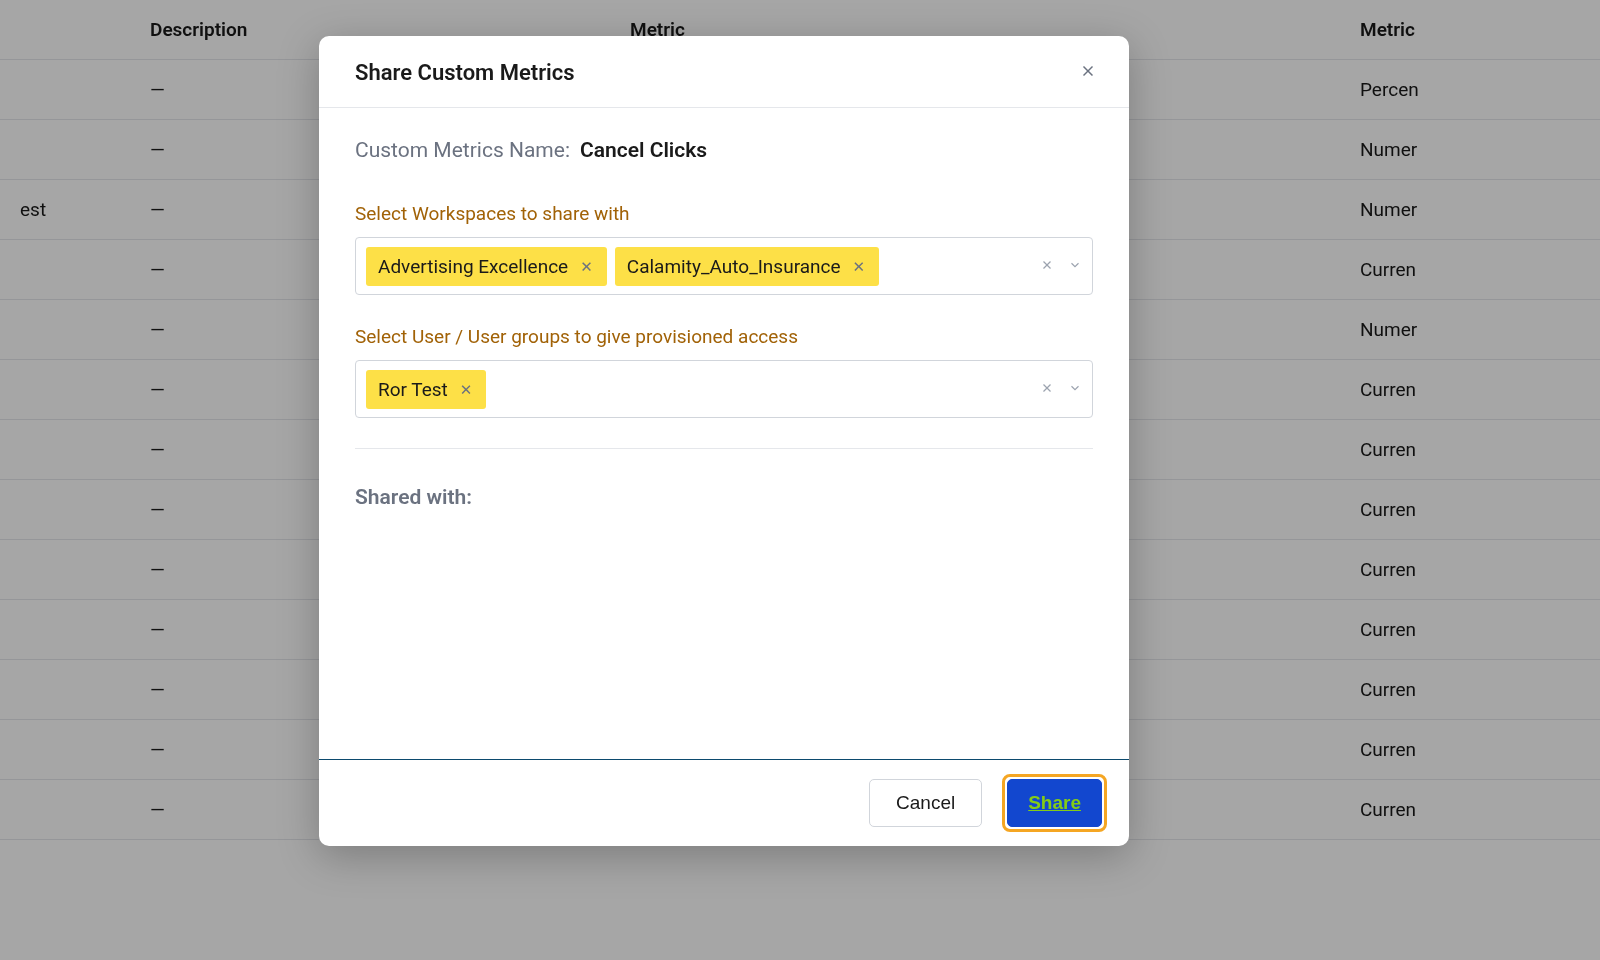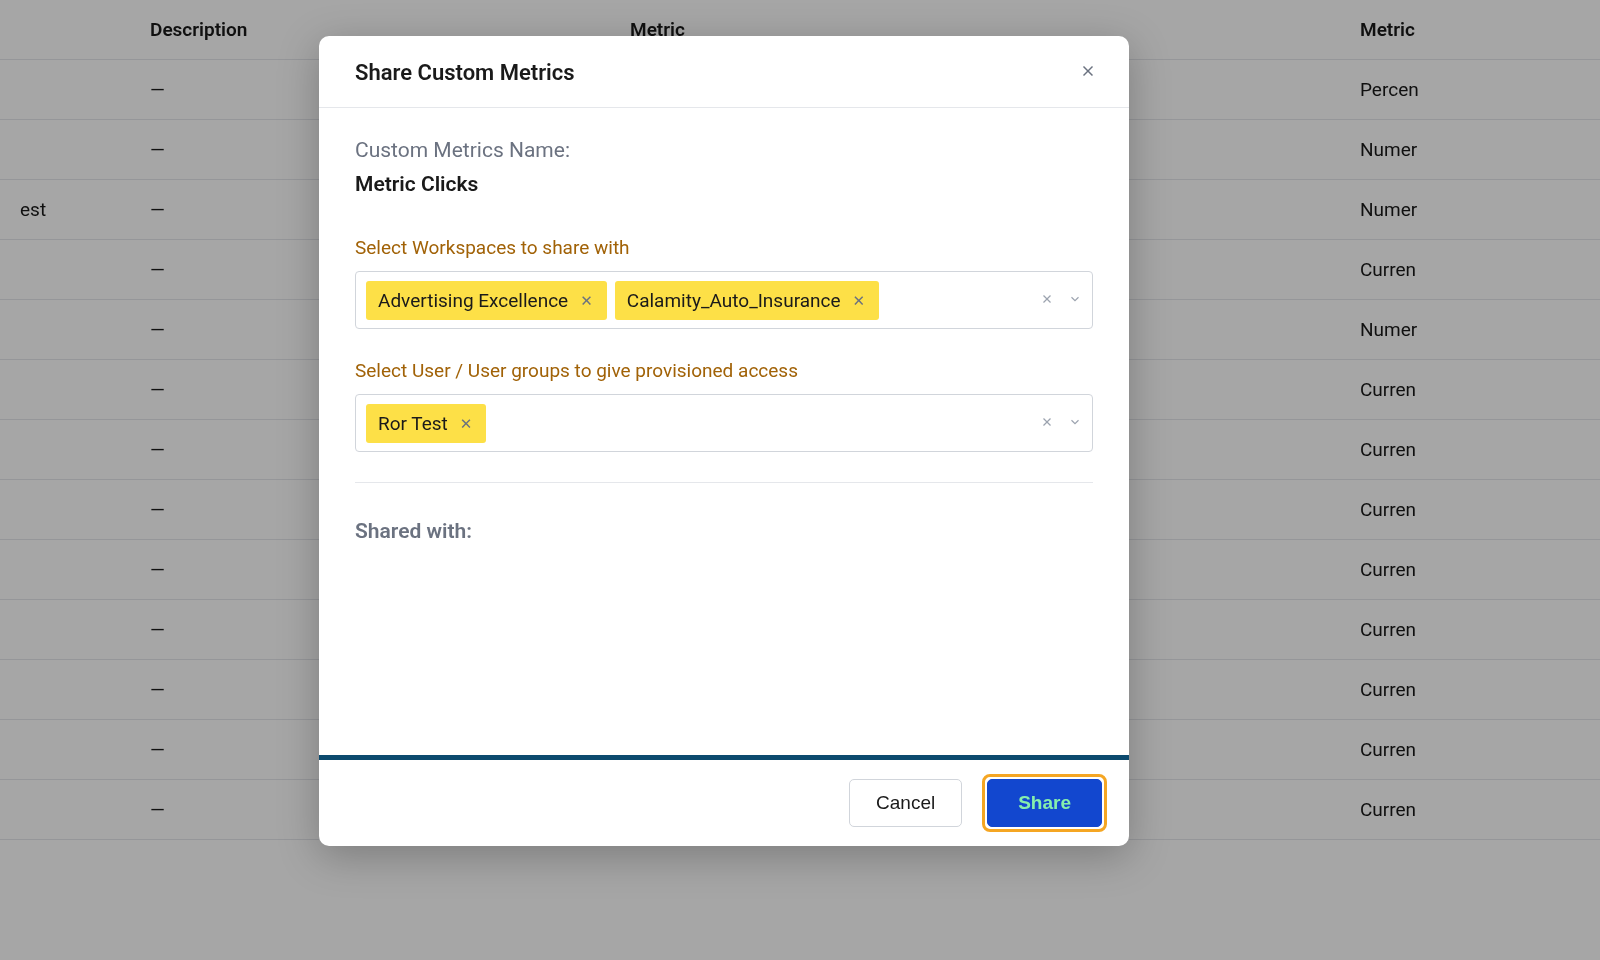--- a/index.html
+++ b/index.html
@@ -100,21 +100,20 @@
       flex: 1;
       overflow-y: auto;
       padding: 30px 36px 10px 36px;
     }
 
     .name-row {
       display: flex;
       align-items: flex-start;
       gap: 10px;
       margin-bottom: 40px;
-      flex-direction: column;
     }
     .name-label {
       font-size: 21px;
       color: #6b7280;
     }
     .name-value {
       font-size: 21px;
       font-weight: 600;
       color: #1a1a1a;
     }
@@ -209,21 +208,21 @@
       margin-bottom: 14px;
     }
     .summary-value {
       font-size: 20px;
       font-weight: 600;
       color: #1a1a1a;
       margin-bottom: 30px;
     }
 
     .modal-footer {
-      border-top: 5px solid #0c4a6e;
+      border-top: 1px solid #0c4a6e;
       padding: 14px 22px;
       display: flex;
       justify-content: flex-end;
       gap: 20px;
       align-items: center;
     }
     .btn {
       font-size: 19px;
       padding: 12px 26px;
       border-radius: 5px;
@@ -236,23 +235,24 @@
       color: #1a1a1a;
     }
     .btn-primary-wrap {
       border: 3px solid #f5a623;
       padding: 2px;
       border-radius: 8px;
     }
     .btn-primary {
       background: #1247cf;
       border: 1px solid #1247cf;
-      color: #86efac;
-      font-weight: 600;
-      padding: 12px 30px;
+      color: #84cc16;
+      font-weight: 600;
+      padding: 12px 20px;
+      text-decoration: underline;
     }
   </style>
 </head>
 <body>
 
 <div class="bg-table">
   <table>
     <thead>
       <tr>
         <th class="col-test"></th>
@@ -355,21 +355,21 @@
             <line x1="18" y1="6" x2="6" y2="18"></line>
             <line x1="6" y1="6" x2="18" y2="18"></line>
           </svg>
       </span>
     </button>
   </div>
 
   <div class="modal-body">
     <div class="name-row">
       <span class="name-label">Custom Metrics Name:</span>
-      <span class="name-value">Metric Clicks</span>
+      <span class="name-value">Cancel Clicks</span>
     </div>
 
 
     <div class="section-label">Select Workspaces to share with</div>
     <div class="multiselect">
       <div id="workspace-chips" style="display:flex;gap:8px;flex-wrap:wrap;">
           <div class="chip">
             <span>Advertising Excellence</span>
             <button class="chip-x"><span>✕</span></button>
           </div>

